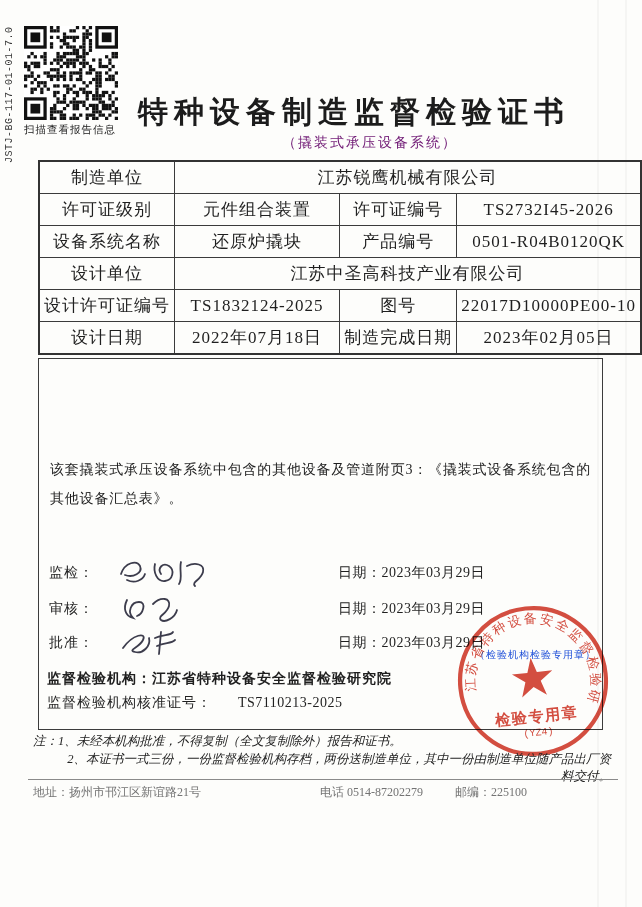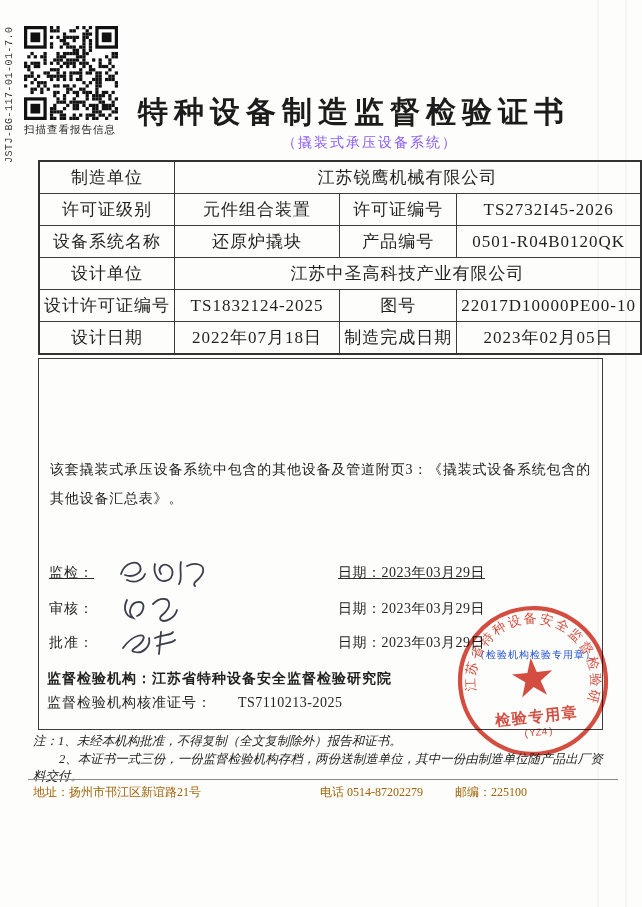--- a/index.html
+++ b/index.html
@@ -22,21 +22,21 @@
   .qr-wrap{position:absolute;left:24px;top:26px;width:96px;}
   .qr-wrap svg{display:block;background:#fff;}
   .qr-caption{font-size:10.5px;letter-spacing:1px;color:#222;margin-top:3px;white-space:nowrap;}
 
   .cert-no{position:absolute;left:368px;top:70px;font-size:13px;color:#222;letter-spacing:.5px;}
   .title{
     position:absolute;left:138px;top:92px;width:464px;text-align:left;
     font-family:"Liberation Sans", sans-serif;font-weight:bold;
     font-size:30px;letter-spacing:6px;color:#1c1c1c;white-space:nowrap;
   }
-  .subtitle{position:absolute;left:138px;top:134px;width:464px;text-align:center;font-size:14px;letter-spacing:2px;color:#8b5cf6;}
+  .subtitle{position:absolute;left:138px;top:134px;width:464px;text-align:center;font-size:14px;letter-spacing:2px;color:#701a75;}
 
   
   table.info{
     position:absolute;left:38px;top:160px;border-collapse:collapse;table-layout:fixed;
     font-size:17px;color:#1f1f1f;
   }
   table.info td{
     border:1.2px solid #3b3b3b;height:31px;text-align:center;vertical-align:middle;
     padding:0 4px;letter-spacing:1px;overflow:hidden;white-space:nowrap;
   }
@@ -53,40 +53,40 @@
     position:absolute;left:11px;right:11px;margin:0;
     font-size:14px;line-height:29px;letter-spacing:.8px;color:#1f1f1f;text-align:justify;
   }
   .p1{top:12px;text-indent:2em;}
   .p2{top:96px;}
 
   .sig-row{position:absolute;left:10px;width:500px;height:36px;display:flex;align-items:center;}
   .sig-row .sig-label{font-size:14px;letter-spacing:1px;width:64px;color:#1f1f1f;}
   .sig-row .sig-script{width:225px;height:34px;position:relative;}
   .sig-row .sig-date{font-size:14px;letter-spacing:.5px;color:#1f1f1f;white-space:nowrap;}
-  .r1{top:196px;text-decoration:underline;} .r2{top:232px;} .r3{top:266px;}
+  .r1{top:196px;} .r2{top:232px;} .r3{top:266px;}
 
   .stamp-note{position:absolute;right:6px;top:289px;font-size:10px;letter-spacing:1px;color:#1d4ed8;}
   .inst-line{position:absolute;left:8px;font-size:14px;letter-spacing:1px;color:#1f1f1f;white-space:nowrap;}
   .inst-1{top:311px;font-weight:bold;}
   .inst-2{top:335px;}
   .inst-2 .latin{margin-left:26px;}
 
   
   .seal{
     position:absolute;left:452px;top:600px;width:162px;height:162px;
     transform:rotate(-6deg);opacity:.88;mix-blend-mode:multiply;pointer-events:none;
   }
 
   
   .notes{position:absolute;left:33px;top:733px;width:578px;font-size:12.5px;font-style:italic;line-height:17.5px;color:#222;}
   .notes p{margin:0;}
-  .notes p.n2{text-indent:26px;}
+  .notes p.n2{text-indent:26px;text-align:right;}
   .footer-rule{position:absolute;left:28px;top:779px;width:590px;border-top:1px solid #8a8a8a;}
-  .footer{position:absolute;left:33px;top:784px;width:585px;height:16px;font-size:12px;color:#a16207;text-align:right;}
+  .footer{position:absolute;left:33px;top:784px;width:585px;height:16px;font-size:12px;color:#737373;text-align:right;}
   .footer span{position:absolute;white-space:nowrap;}
   .f-address{left:0;}
   .f-phone{left:287px;}
   .f-post{left:422px;}
 </style>
 </head>
 <body>
 
 <div class="page">
   <div class="scan-line l1"></div>

